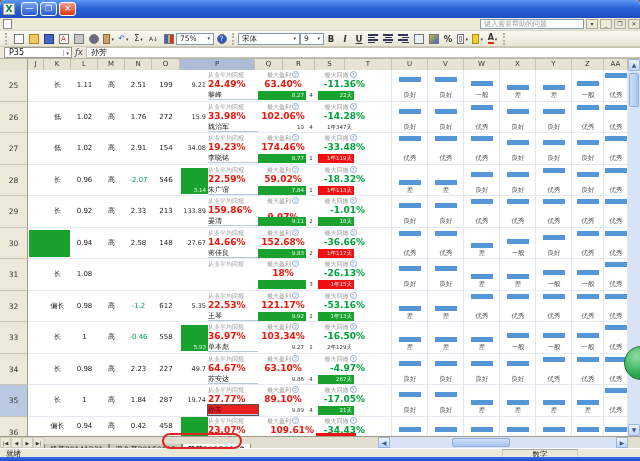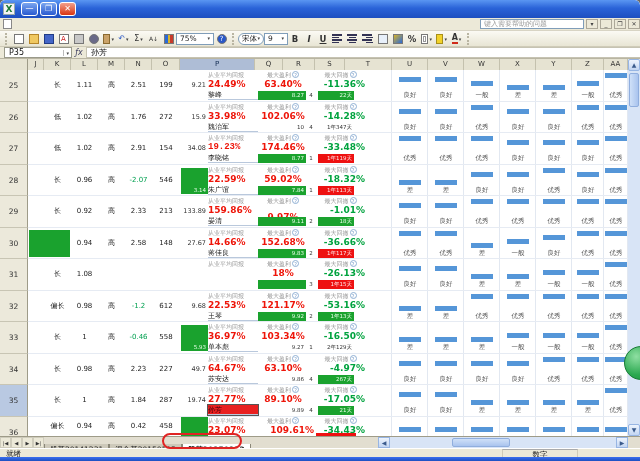--- a/index.html
+++ b/index.html
@@ -32,21 +32,21 @@
   .toolbar{position:absolute;left:0;top:31px;width:640px;height:16px;
     background:linear-gradient(180deg,#fbfaf4,#e8e5d4);display:flex;align-items:center;
     border-bottom:1px solid #cfcbb8;padding-left:2px;}
   .grip{width:3px;height:12px;margin:0 3px;border-left:2px dotted #b9b5a2;}
   .tbi{width:13px;height:13px;margin:0 1px;border:1px solid transparent;display:flex;
     align-items:center;justify-content:center;font-size:8px;color:#333;}
   .tbi .sq{width:10px;height:10px;border:1px solid #777;}
   .drop{font-size:5px;color:#444;margin-left:1px;}
   .zoombox,.fontbox,.sizebox{height:12px;background:#fff;border:1px solid #7f9db9;
     font-size:7.5px;line-height:11px;padding:0 3px;color:#222;display:flex;align-items:center;white-space:nowrap;}
-  .zoombox{width:38px;}.fontbox{width:26px;border-radius:6px;}.sizebox{width:24px;}
+  .zoombox{width:38px;}.fontbox{width:62px;}.sizebox{width:24px;}
   .fmt{font-size:8.5px;font-weight:bold;width:12px;text-align:center;}
   .align{width:11px;height:9px;display:flex;flex-direction:column;justify-content:space-between;}
   .align i{display:block;height:1.5px;background:#335;}
   
   .fbar{position:absolute;left:0;top:47px;width:640px;height:12px;background:#ece9d8;
     display:flex;align-items:center;border-bottom:1px solid #b9b5a2;font-size:8px;}
   .namebox{width:68px;height:11px;background:#fff;border:1px solid #9a9a8a;margin-left:4px;
     display:flex;align-items:center;padding-left:4px;color:#111;}
   .namebox .drop{margin-left:auto;border-left:1px solid #bbb;padding:0 2px;}
   .fx{width:14px;text-align:center;color:#446;font-style:italic;font-size:8px;}
@@ -372,21 +372,21 @@
         <div class="rownum">27</div>
         <div class="cellv" style="left: 44px; width: 27px;">低</div>
         <div class="cellv" style="left: 71px; width: 27px;">1.02</div>
         <div class="cellv" style="left: 98px; width: 27px;">高</div>
         <div class="cellv" style="left: 125px; width: 27px;">2.91</div>
         <div class="cellv" style="left: 152px; width: 28px;">154</div>
         <div class="o2v" style="left: 178px; width: 28px;">34.08</div>
         <div class="mlabel" style="left: 208px; top: 1px;">从业平均回报</div>
         <div class="mlabel" style="left: 252px; width: 62px; text-align: center; top: 1px;">最大盈利<span class="qm">?</span></div>
         <div class="mlabel" style="left: 313px; width: 55px; text-align: center; top: 1px;">最大回撤<span class="qm">?</span></div>
-        <div class="pct red" style="left: 208px; width: 52px; top: 9px; font-family: Liberation Mono, monospace;">19.23%</div>
+        <div class="pct red" style="left: 208px; width: 52px; top: 9px;">19.23%</div>
         <div class="pct red" style="left: 252px; width: 62px; top: 9px; text-align: center;">174.46%</div>
         <div class="pct green" style="left: 315px; width: 50px; top: 9px; text-align: right;">-33.48%</div>
         <div class="namec">李晓铭</div>
         <div class="chip greenbg" style="left: 258px; width: 48px;">8.77</div>
         <div class="cnt">1</div>
         <div class="chip redbg" style="left: 318px; width: 36px;">1年119天</div>
         <div class="ratec" style="left: 392px; width: 36px;">
           <div class="rbar" style="top: 3px;"></div>
           <div class="rtxt">优秀</div>
         </div>
@@ -602,21 +602,21 @@
         </div>
       </div>
       <div class="grow" style="top: 220.5px;">
         <div class="hsep"></div>
         <div class="rownum">32</div>
         <div class="cellv" style="left: 44px; width: 27px;">偏长</div>
         <div class="cellv" style="left: 71px; width: 27px;">0.98</div>
         <div class="cellv" style="left: 98px; width: 27px;">高</div>
         <div class="cellv neg" style="left: 125px; width: 27px;">-1.2</div>
         <div class="cellv" style="left: 152px; width: 28px;">612</div>
-        <div class="o2v" style="left: 178px; width: 28px;">9.68</div>
+        <div class="o2v" style="left: 178px; width: 28px;">5.35</div>
         <div class="mlabel" style="left: 208px; top: 1px;">从业平均回报</div>
         <div class="mlabel" style="left: 252px; width: 62px; text-align: center; top: 1px;">最大盈利<span class="qm">?</span></div>
         <div class="mlabel" style="left: 313px; width: 55px; text-align: center; top: 1px;">最大回撤<span class="qm">?</span></div>
         <div class="pct red" style="left: 208px; width: 52px; top: 9px;">22.53%</div>
         <div class="pct red" style="left: 252px; width: 62px; top: 9px; text-align: center;">121.17%</div>
         <div class="pct green" style="left: 315px; width: 50px; top: 9px; text-align: right;">-53.16%</div>
         <div class="namec">王琴</div>
         <div class="chip greenbg" style="left: 258px; width: 48px;">9.92</div>
         <div class="cnt">2</div>
         <div class="chip greenbg" style="left: 318px; width: 36px;">1年13天</div>

